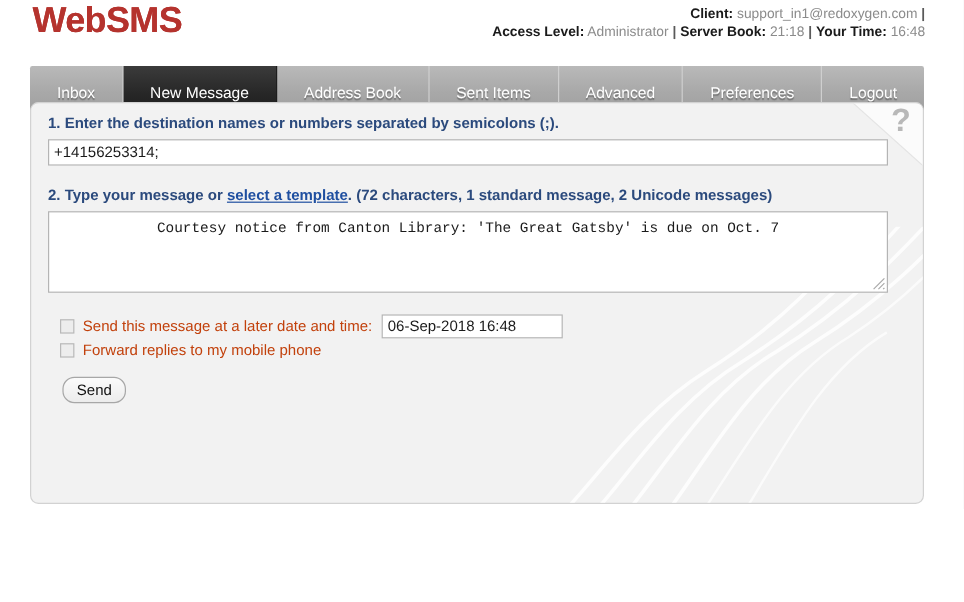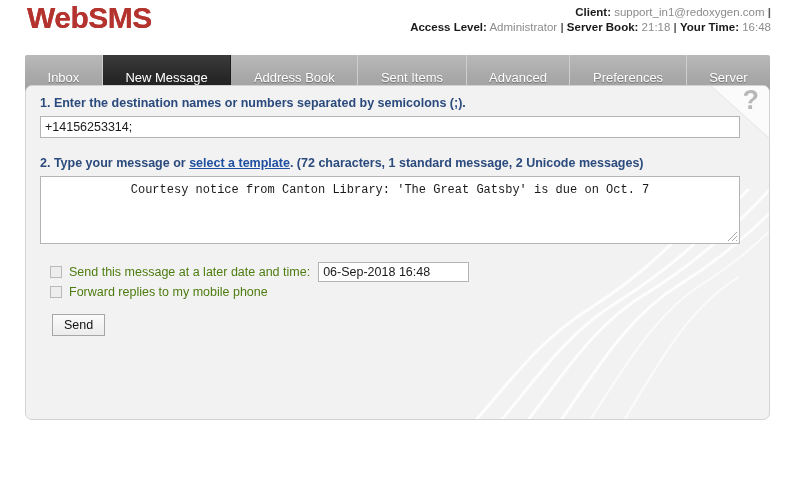--- a/index.html
+++ b/index.html
@@ -206,37 +206,37 @@
     height: 12px;
     box-sizing: border-box;
     border: 1px solid #b9b9b9;
     background: #ededed;
     margin-right: 7px;
     flex: 0 0 auto;
     cursor: pointer;
   }
   .pref-text {
     font-size: 12.5px;
-    color: #4d7c0f;
+    color: #c2410c;
   }
   #schedule-date {
     width: 151px;
     height: 20px;
     margin-left: 8px;
     font-size: 12.5px;
   }
 
   #send-button {
     margin: 12px 0 0 12px;
     font-family: "Liberation Sans", sans-serif;
     font-size: 12.5px;
     color: #111111;
     background: linear-gradient(180deg, #fbfbfb 0%, #ececec 100%);
     border: 1px solid #a7a7a7;
-    border-radius: 0;
+    border-radius: 10px;
     padding: 3px 11px;
     cursor: pointer;
   }
 </style>
 </head>
 <body>
 
 <div id="header">
   <div id="brand">WebSMS</div>
 
@@ -259,21 +259,21 @@
   </div>
 </div>
 
 <div id="tabbar">
     <div class="tab">Inbox</div>
     <div class="tab active">New Message</div>
     <div class="tab">Address Book</div>
     <div class="tab">Sent Items</div>
     <div class="tab">Advanced</div>
     <div class="tab">Preferences</div>
-    <div class="tab">Server</div>
+    <div class="tab">Logout</div>
   </div>
 
 <div id="panel">
 
   <svg id="panel-watermark" viewBox="0 0 420 300" preserveAspectRatio="none">
     <g fill="none" stroke="#ffffff" stroke-width="3" opacity="0.95">
       <path d="M10,300 C90,250 120,170 200,120 C260,82 300,40 340,-10"></path>
       <path d="M40,300 C120,245 150,160 230,112 C290,74 330,34 372,-14"></path>
       <path d="M75,300 C150,238 180,150 258,104 C316,68 356,28 398,-18"></path>
       <path d="M115,300 C185,232 215,142 290,96 C345,62 385,22 424,-22"></path>

